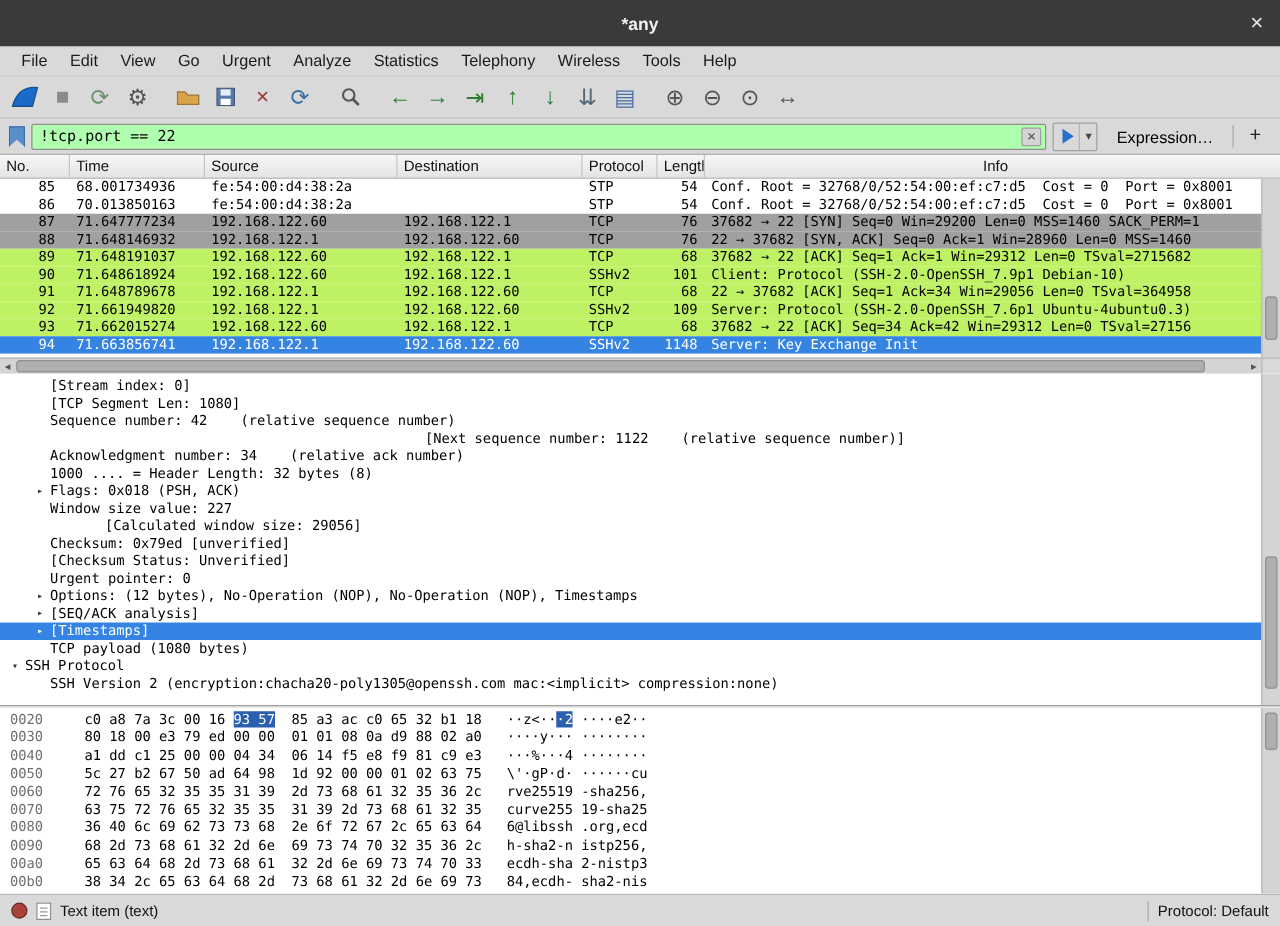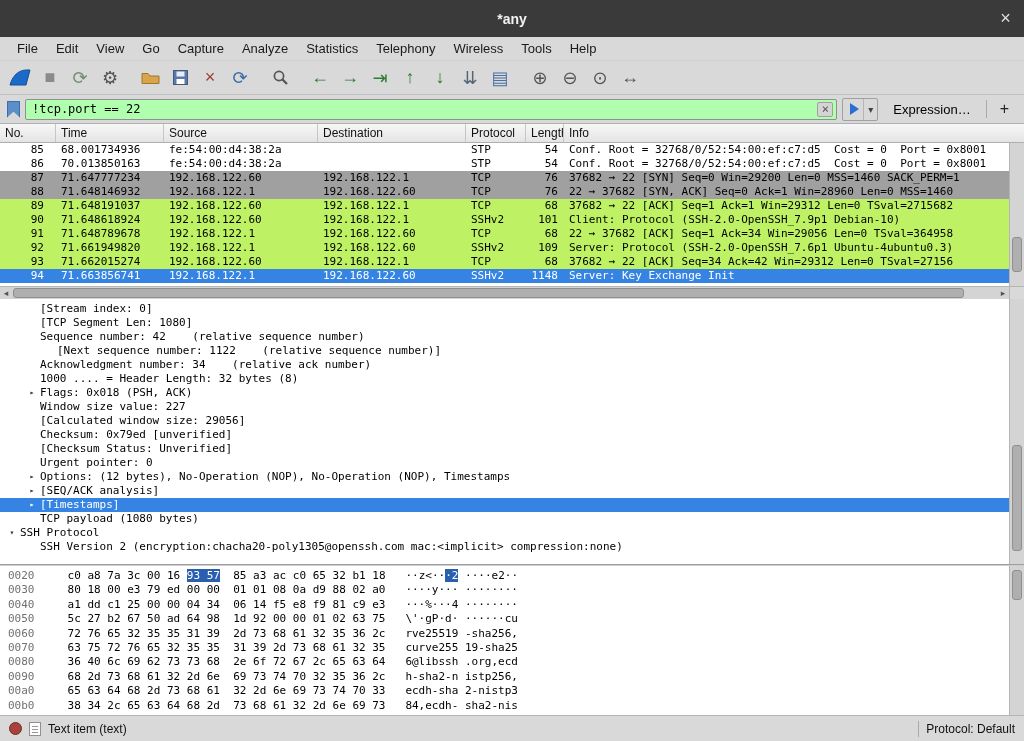--- a/index.html
+++ b/index.html
@@ -31,21 +31,21 @@
   .fcaret { font-size:10px; color:#444; padding:0 4px; border-left:1px solid #b5b5b5; height:100%; display:flex; align-items:center; }
   .fexpr { font-size:13px; padding:0 10px; white-space:nowrap; }
   .fsep { width:1px; height:18px; background:#aaaaaa; }
   .fadd { font-size:16px; padding:0 8px; color:#222; }
 
   
   .packet-area { height:175px; flex:none; position:relative; background:#ffffff; }
   .plist-header { display:flex; height:19px; background:linear-gradient(#f7f7f7,#e4e4e4); border-bottom:1px solid #afafaf; font-size:12px; color:#111; }
   .ph { flex:none; border-right:1px solid #c6c6c6; padding:2px 0 0 5px; white-space:nowrap; overflow:hidden; }
   .w-no{width:56px} .w-time{width:108px} .w-src{width:154px} .w-dst{width:148px} .w-proto{width:60px} .w-len{width:38px}
-  .ph.w-info{flex:1; border-right:none;}
+  .ph.w-info{flex:1; border-right:none;text-align:center;}
   .plist-rows { height:140px; overflow:hidden; margin-right:15px; }
   .prow { display:flex; height:14px; line-height:14px; font-family:"DejaVu Sans Mono","Liberation Mono",monospace; font-size:11px; white-space:pre; color:#000; }
   .pc { flex:none; overflow:hidden; padding-left:5px; }
   .pc.w-no { text-align:right; padding:0 12px 0 0; }
   .pc.w-len { text-align:right; padding:0 6px 0 0; }
   .pc.w-info { flex:1; }
   .row-white { background:#ffffff; }
   .row-gray { background:#a0a0a0; }
   .row-lav { background:#bef264; }
   .row-sel { background:#3584e4; color:#ffffff; }
@@ -97,21 +97,21 @@
   <div class="titlebar">
     <span class="title">*any</span>
     <span class="close">×</span>
   </div>
 
   <div class="menubar">
     <span class="mi">File</span>
     <span class="mi">Edit</span>
     <span class="mi">View</span>
     <span class="mi">Go</span>
-    <span class="mi">Capture</span>
+    <span class="mi">Urgent</span>
     <span class="mi">Analyze</span>
     <span class="mi">Statistics</span>
     <span class="mi">Telephony</span>
     <span class="mi">Wireless</span>
     <span class="mi">Tools</span>
     <span class="mi">Help</span>
   </div>
 
   <div class="toolbar">
       <span class="tbtn">
@@ -245,26 +245,26 @@
       <div class="hthumb"></div>
     </div>
     <div class="corner"></div>
   </div>
 
   <div class="details">
     <div class="dlines">
         <div class="dline" style="padding-left: 24px;"><span class="dexp"></span><span>[Stream index: 0]</span></div>
         <div class="dline" style="padding-left: 24px;"><span class="dexp"></span><span>[TCP Segment Len: 1080]</span></div>
         <div class="dline" style="padding-left: 24px;"><span class="dexp"></span><span>Sequence number: 42    (relative sequence number)</span></div>
-        <div class="dline" style="padding-left: 41px;"><span class="dexp"></span><span>[Next sequence number: 1122    (relative sequence number)]</span></div>
+        <div class="dline" style="padding-left: 24px; justify-content: center;"><span class="dexp"></span><span>[Next sequence number: 1122    (relative sequence number)]</span></div>
         <div class="dline" style="padding-left: 24px;"><span class="dexp"></span><span>Acknowledgment number: 34    (relative ack number)</span></div>
         <div class="dline" style="padding-left: 24px;"><span class="dexp"></span><span>1000 .... = Header Length: 32 bytes (8)</span></div>
         <div class="dline" style="padding-left: 24px;"><span class="dexp">▸</span><span>Flags: 0x018 (PSH, ACK)</span></div>
         <div class="dline" style="padding-left: 24px;"><span class="dexp"></span><span>Window size value: 227</span></div>
-        <div class="dline" style="padding-left: 24px;"><span class="dexp"></span><span>[Calculated window size: 29056]</span></div>
+        <div class="dline" style="padding-left: 24px; gap: 44px;"><span class="dexp"></span><span>[Calculated window size: 29056]</span></div>
         <div class="dline" style="padding-left: 24px;"><span class="dexp"></span><span>Checksum: 0x79ed [unverified]</span></div>
         <div class="dline" style="padding-left: 24px;"><span class="dexp"></span><span>[Checksum Status: Unverified]</span></div>
         <div class="dline" style="padding-left: 24px;"><span class="dexp"></span><span>Urgent pointer: 0</span></div>
         <div class="dline" style="padding-left: 24px;"><span class="dexp">▸</span><span>Options: (12 bytes), No-Operation (NOP), No-Operation (NOP), Timestamps</span></div>
         <div class="dline" style="padding-left: 24px;"><span class="dexp">▸</span><span>[SEQ/ACK analysis]</span></div>
         <div class="dline sel" style="padding-left: 24px;"><span class="dexp">▸</span><span>[Timestamps]</span></div>
         <div class="dline" style="padding-left: 24px;"><span class="dexp"></span><span>TCP payload (1080 bytes)</span></div>
         <div class="dline" style="padding-left: 4px;"><span class="dexp">▾</span><span>SSH Protocol</span></div>
         <div class="dline" style="padding-left: 24px;"><span class="dexp"></span><span>SSH Version 2 (encryption:chacha20-poly1305@openssh.com mac:&lt;implicit&gt; compression:none)</span></div>
       </div>

